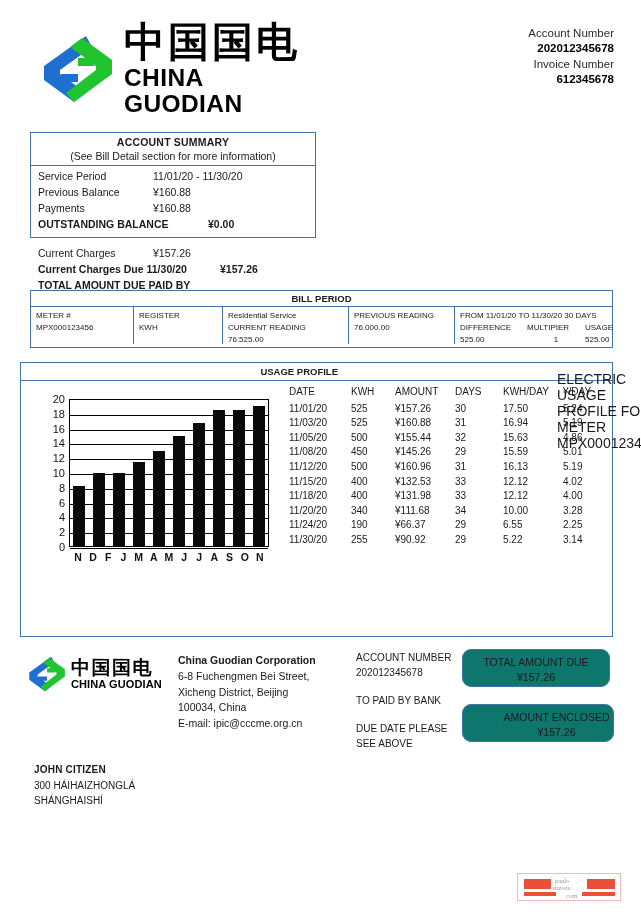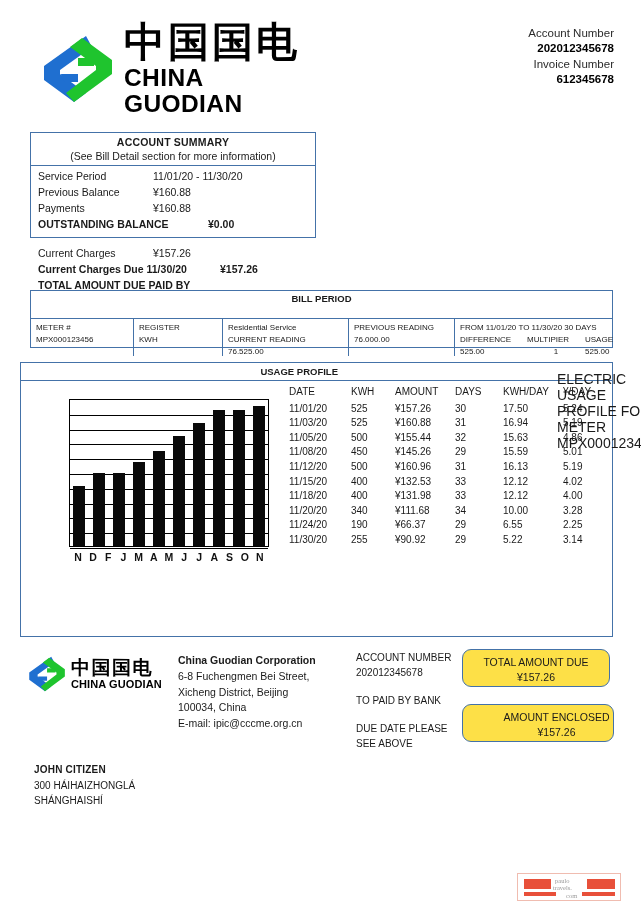--- a/index.html
+++ b/index.html
@@ -37,21 +37,21 @@
   .as-body { padding:3px 7px 0 7px; font-size:10.5px; }
   .as-row { display:flex; align-items:flex-end; line-height:1.52; }
   .as-row .c1 { width:115px; flex:0 0 115px; }
   .as-row.bold, .as-row.bold * { font-weight:700; }
   .as-gap { height:13px; }
   .as-row .wide1 { flex:1; }
   .as-row .amt-r { width:72px; flex:0 0 72px; text-align:left; }
 
   
   #bill-period { left:30px; top:290px; width:583px; height:58px; }
-  .bp-title { text-align:center; font-size:9.5px; font-weight:700; padding:2px 0 14px; border-bottom:1px solid #4472a8; }
+  .bp-title { text-align:center; font-size:9.5px; font-weight:700; padding:2px 0 2px; border-bottom:1px solid #4472a8; }
   .bp-cols { display:flex; font-size:8px; height:37px; }
   .bp-col { padding:3px 5px 0 5px; border-right:1px solid #4472a8; line-height:1.5; }
   .bp-col:last-child { border-right:none; }
   .bp-c1 { width:103px; flex:0 0 103px; }
   .bp-c2 { width:89px; flex:0 0 89px; }
   .bp-c3 { width:126px; flex:0 0 126px; }
   .bp-c4 { width:106px; flex:0 0 106px; }
   .bp-c5 { flex:1; }
   .bp-sub { display:flex; }
   .bp-sub span:nth-child(1){ width:67px; }
@@ -97,21 +97,21 @@
   .f-logo-words { margin-left:3px; display:flex; flex-direction:column; }
   .f-logo-cn { font-family:"DejaVu Sans", sans-serif; font-size:19px; font-weight:700; letter-spacing:1.5px; line-height:1.05; color:#000; }
   .f-logo-en { font-size:11px; font-weight:700; letter-spacing:0.1px; line-height:1.1; color:#000; }
 
   .f-corp { position:absolute; left:178px; top:8px; font-size:10.5px; line-height:1.5; }
   .f-corp .b { font-weight:700; }
 
   .f-pay { position:absolute; left:356px; top:5px; width:120px; font-size:10px; line-height:1.5; }
   .f-pay .blk { margin-bottom:13px; }
 
-  .amt-box { position:absolute; border:1px solid #4472a8; border-radius:9px; text-align:center; font-size:10.5px; background:#fde047; }
+  .amt-box { position:absolute; border:1px solid #4472a8; border-radius:9px; text-align:center; font-size:10.5px; background:#0f766e; }
   #total-amount-due-box { left:462px; top:4px; width:148px; height:38px; padding-top:6px; }
   #amount-enclosed-box { left:462px; top:59px; width:152px; height:38px; padding-top:6px;padding-left:37px; }
   .amt-box .v { margin-top:3px; }
 
   .cust { position:absolute; left:34px; top:762px; font-size:10px; line-height:1.55; }
   .cust .b { font-weight:700; letter-spacing:0.2px; }
 
   
   #watermark { position:absolute; left:517px; top:873px; width:104px; height:28px; border:1px solid #f0bcb0; background:#fff; }
   .wm-bar { position:absolute; background:#e8503a; }
@@ -218,20 +218,33 @@
         </div>
       </div>
     </div>
   </div>
 
   <div class="panel" id="usage-profile">
     <div class="up-title">USAGE PROFILE</div>
     <div class="up-body">
 
       <div class="chart-wrap">
+        <div class="yaxis" id="yaxis">
+            <div class="ytick" style="top: 0px;">20</div>
+            <div class="ytick" style="top: 14.8px;">18</div>
+            <div class="ytick" style="top: 29.6px;">16</div>
+            <div class="ytick" style="top: 44.4px;">14</div>
+            <div class="ytick" style="top: 59.2px;">12</div>
+            <div class="ytick" style="top: 74px;">10</div>
+            <div class="ytick" style="top: 88.8px;">8</div>
+            <div class="ytick" style="top: 103.6px;">6</div>
+            <div class="ytick" style="top: 118.4px;">4</div>
+            <div class="ytick" style="top: 133.2px;">2</div>
+            <div class="ytick" style="top: 148px;">0</div>
+          </div>
         <div class="plot" id="plot">
           <div id="gridlines">
               <div class="gline" style="top: 14.8px;"></div>
               <div class="gline" style="top: 29.6px;"></div>
               <div class="gline" style="top: 44.4px;"></div>
               <div class="gline" style="top: 59.2px;"></div>
               <div class="gline" style="top: 74px;"></div>
               <div class="gline" style="top: 88.8px;"></div>
               <div class="gline" style="top: 103.6px;"></div>
               <div class="gline" style="top: 118.4px;"></div>

